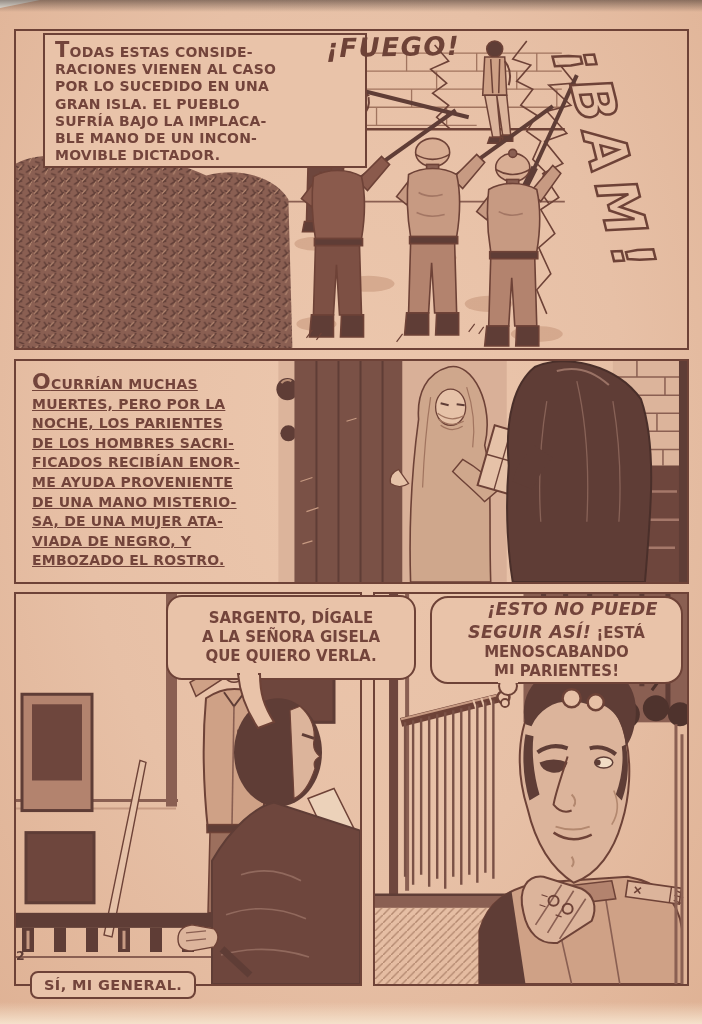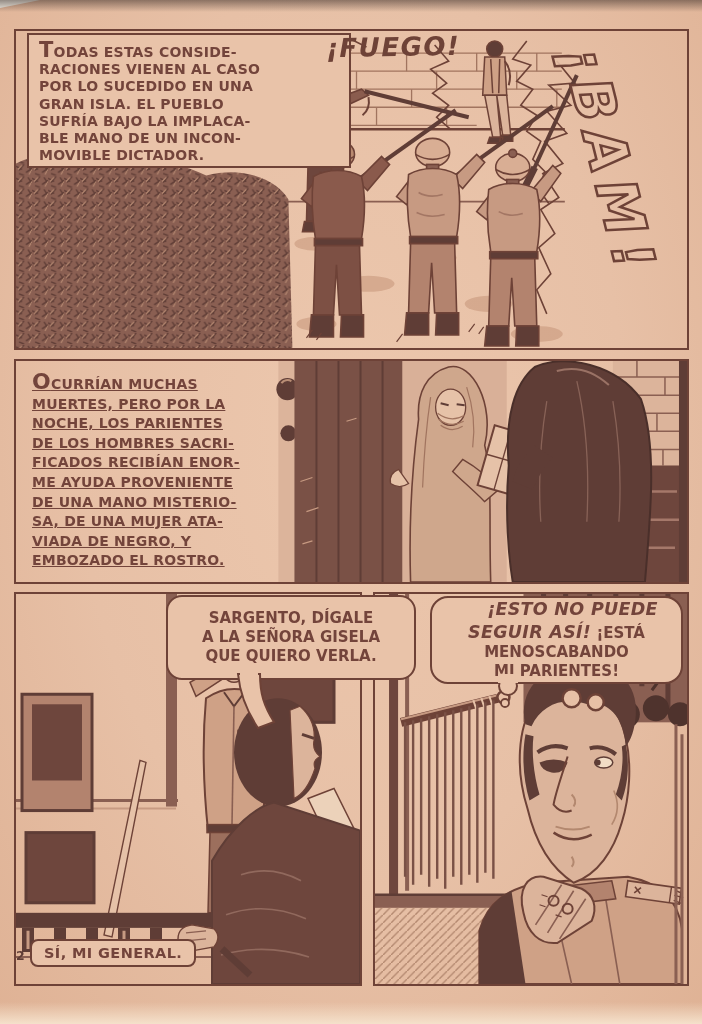--- a/index.html
+++ b/index.html
@@ -41,20 +41,21 @@
   .sfx-bam{
     position:absolute;z-index:3;font-weight:bold;font-style:italic;font-size:56px;
     letter-spacing:9px;color:rgba(231,192,166,.9);
     -webkit-text-stroke:2.5px #6e4237;
     transform:rotate(76deg);transform-origin:0 0;white-space:nowrap;
   }
   .reply-box{
     position:absolute;z-index:6;background:#e9c3a9;border:2px solid #6e4237;border-radius:8px;
     box-sizing:border-box;padding:4px 12px;color:#73443b;font-weight:bold;font-size:14.5px;
     letter-spacing:.4px;
+    margin-top:32px;
   }
   .page-num{position:absolute;z-index:6;color:#5f3d36;font-weight:bold;font-size:12.5px;}
   .em{font-style:italic;font-size:17.5px;letter-spacing:.3px;margin-left:32px;}
   .tails{position:absolute;left:0;top:0;z-index:5;pointer-events:none;}
 </style>
 </head>
 <body>
 
 <div class="page">
   <div class="corner"></div>
@@ -157,21 +158,21 @@
         <rect x="-23" y="84" width="48" height="7" fill="#5f3d36"></rect>
         <path d="M-22,91 L-24,158 L-4,158 L-1,110 L2,158 L24,158 L22,91 Z" fill="#b3836e"></path>
         <path d="M-26,158 h22 v20 h-24 z M4,158 h22 v20 h-23 z" fill="#5f3d36"></path>
       </g>
       <g stroke="#6e4237" stroke-width="1.2" fill="none">
         <path d="M290,306 l6,-8 M300,308 l5,-7 M452,300 l6,-8 M462,302 l5,-7 M380,310 l6,-8"></path>
       </g>
     </svg>
   </div>
 
-  <div class="caption-box" style="left:27px;top:33px;width:324px;height:135px;">
+  <div class="caption-box" style="left:43px;top:33px;width:324px;height:135px;">
     <div class="caption-text">TODAS ESTAS CONSIDE-
 RACIONES VIENEN AL CASO
 POR LO SUCEDIDO EN UNA
 GRAN ISLA. EL PUEBLO
 SUFRÍA BAJO LA IMPLACA-
 BLE MANO DE UN INCON-
 MOVIBLE DICTADOR.</div>
   </div>
   <div class="sfx-fuego" style="left:326px;top:32px;">¡FUEGO!</div>
   <div class="sfx-bam" style="left:612px;top:38px;">¡BAM!</div>

